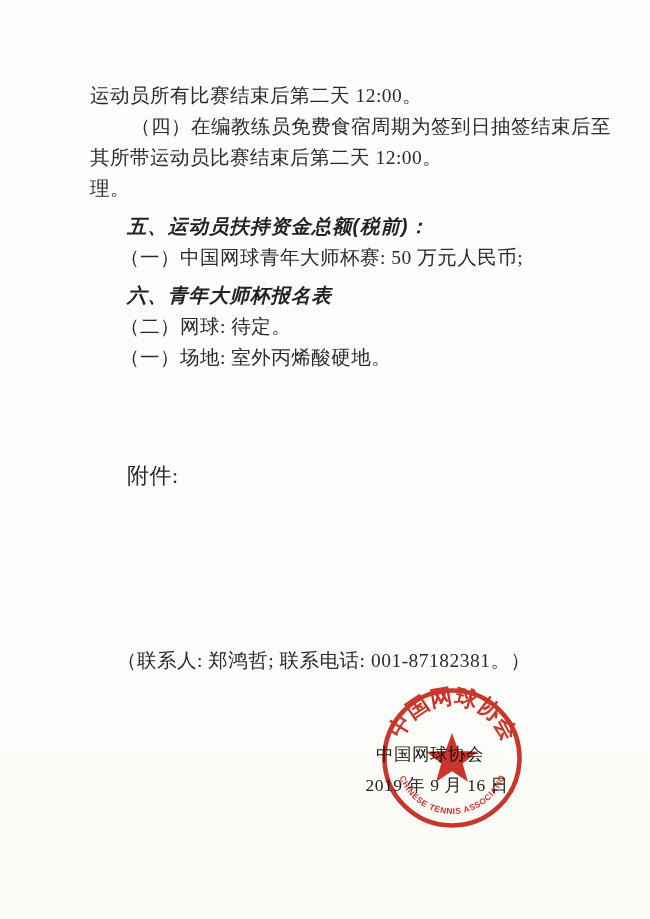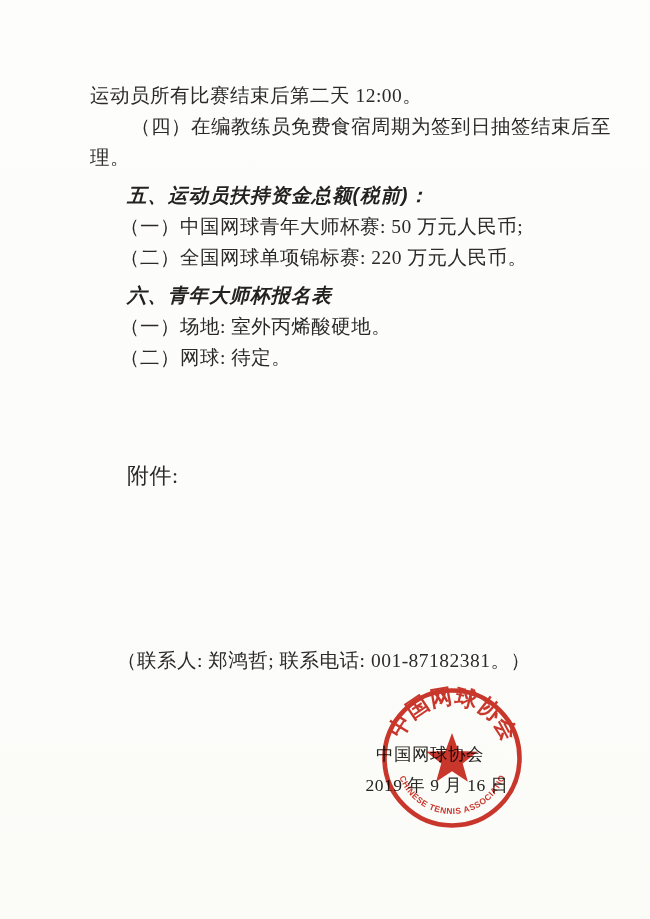--- a/index.html
+++ b/index.html
@@ -66,27 +66,27 @@
 </style>
 </head>
 <body>
 
 <div class="page">
 
   <div class="body-text">
 
   <div class="line plain">运动员所有比赛结束后第二天 12:00。</div>
       <div class="line para-indent">（四）在编教练员免费食宿周期为签到日抽签结束后至</div>
+      <div class="line plain">其所带运动员比赛结束后第二天 12:00。</div>
       <div class="line plain">理。</div>
       <div class="line heading">五、运动员扶持资金总额(税前)：</div>
       <div class="line list-indent">（一）中国网球青年大师杯赛: 50 万元人民币;</div>
-      <div class="line list-indent">（二）全国网球单项锦标赛: 220 万元人民币。</div>
       <div class="line heading">六、青年大师杯报名表</div>
+      <div class="line list-indent">（二）网球: 待定。</div>
       <div class="line list-indent">（一）场地: 室外丙烯酸硬地。</div>
-      <div class="line list-indent">（二）网球: 待定。</div>
     </div>
 
   <div class="attachments">
     <div class="attach-label">附件:</div>
   </div>
 
   <div class="contact">（联系人: 郑鸿哲; 联系电话: 001-87182381。）</div>
 
   <div class="sig-org">中国网球协会</div>
   <div class="sig-date">2019 年 9 月 16 日</div>

